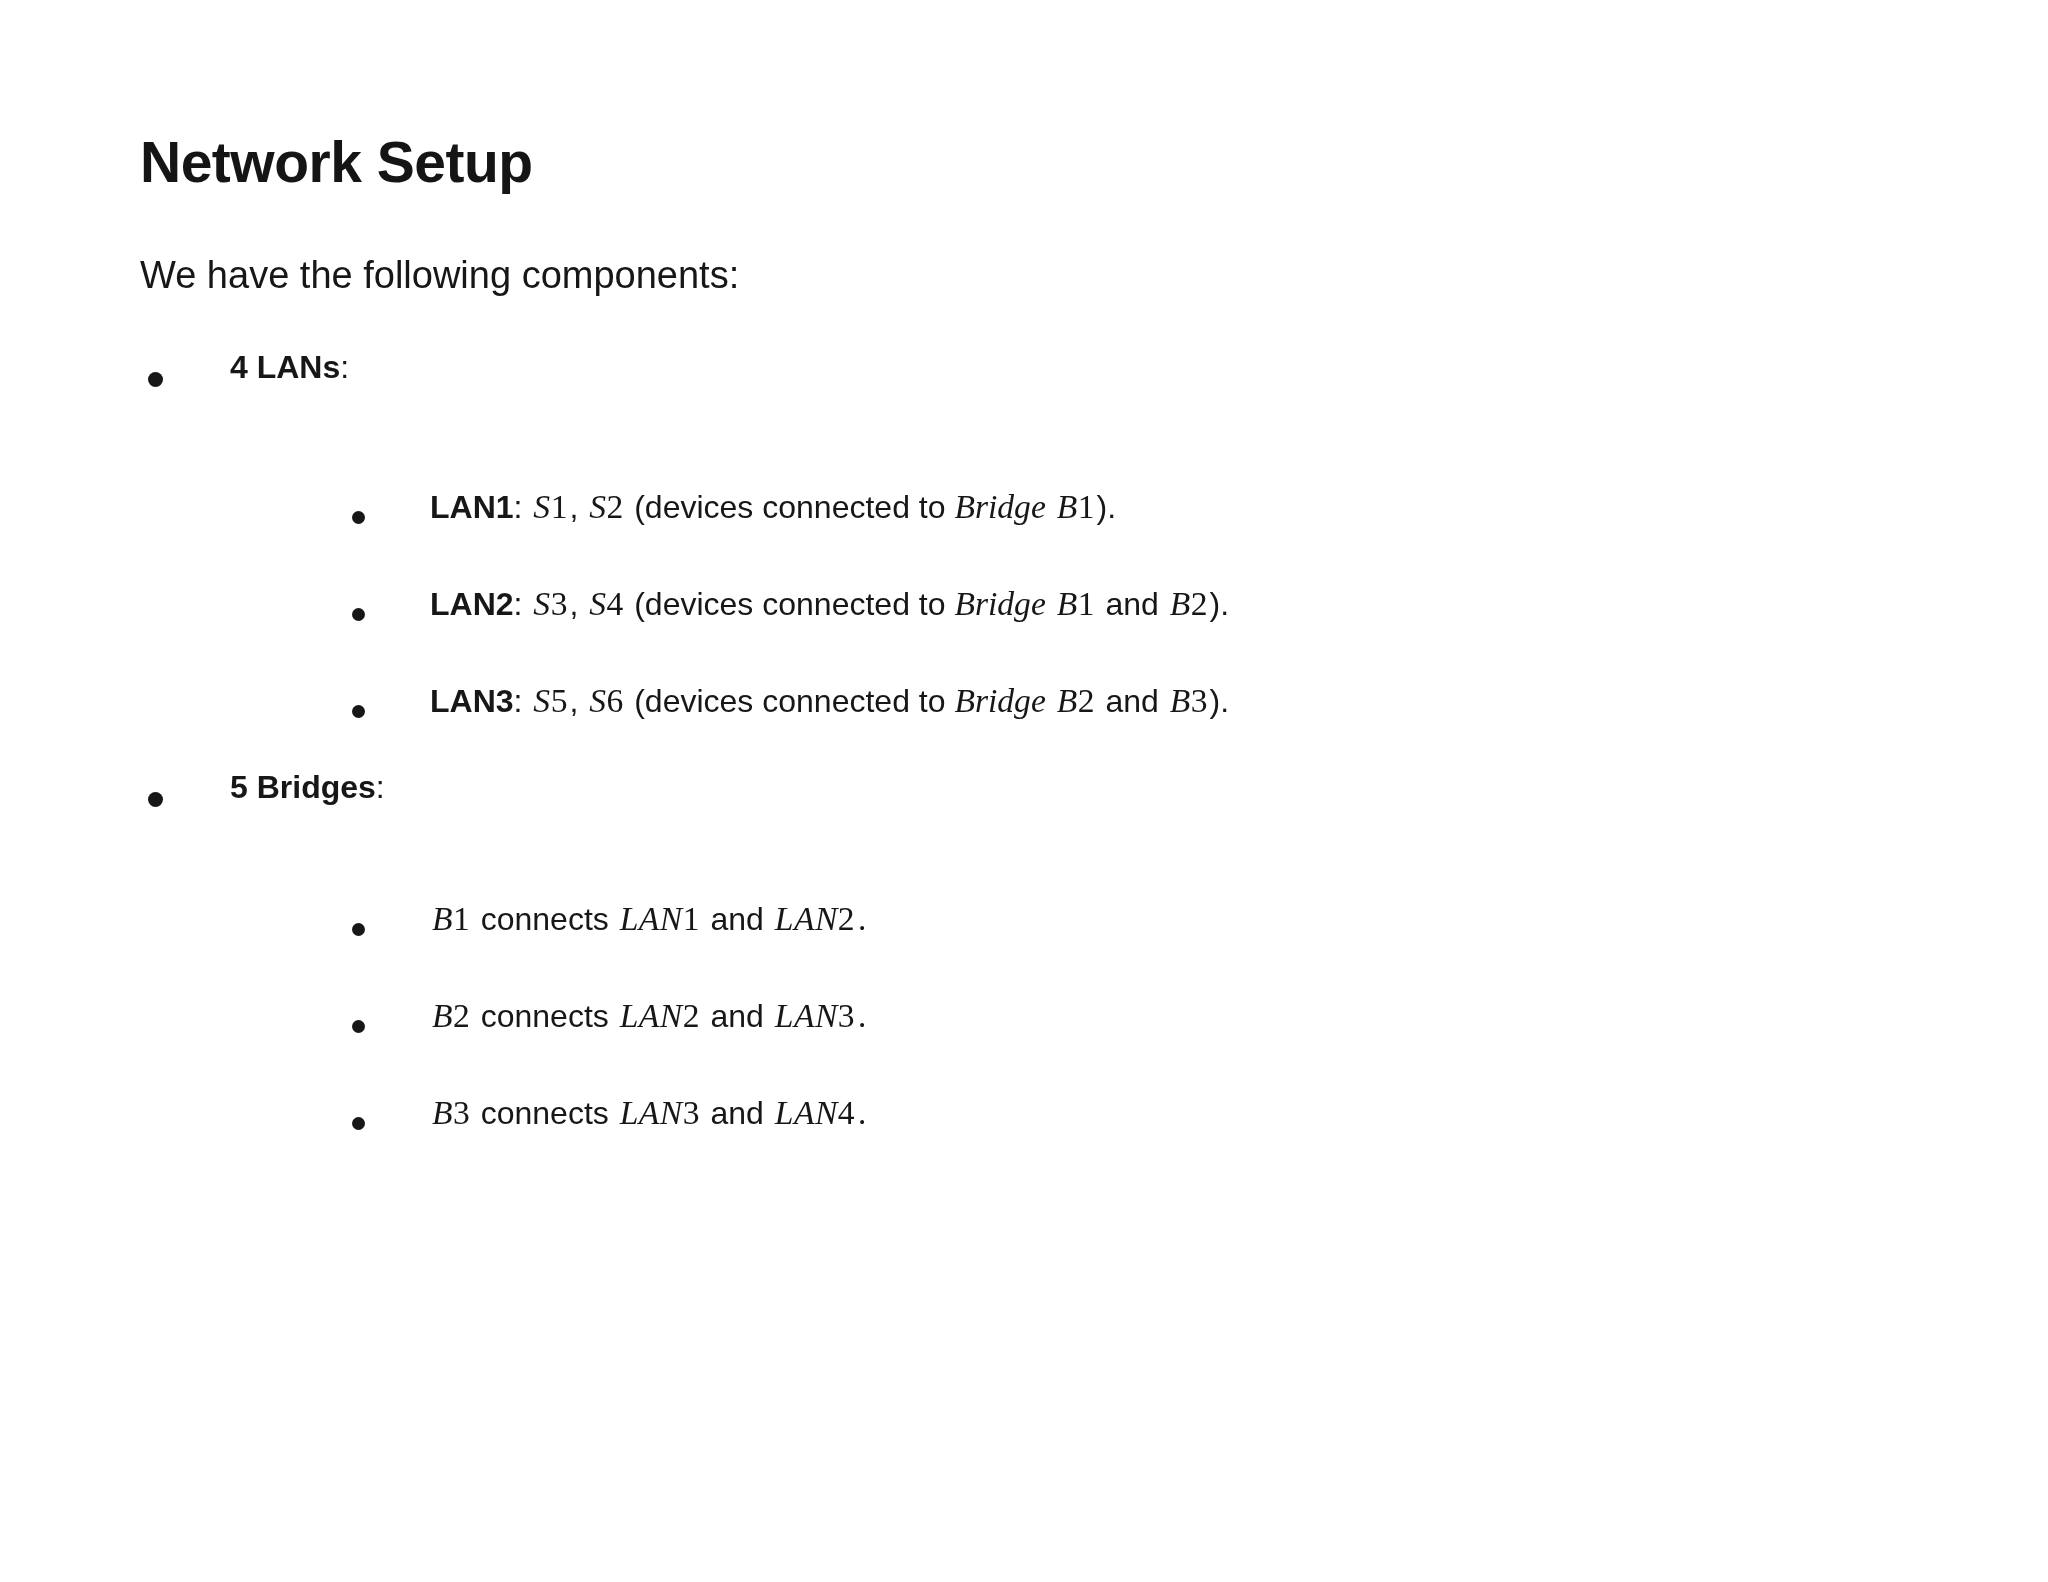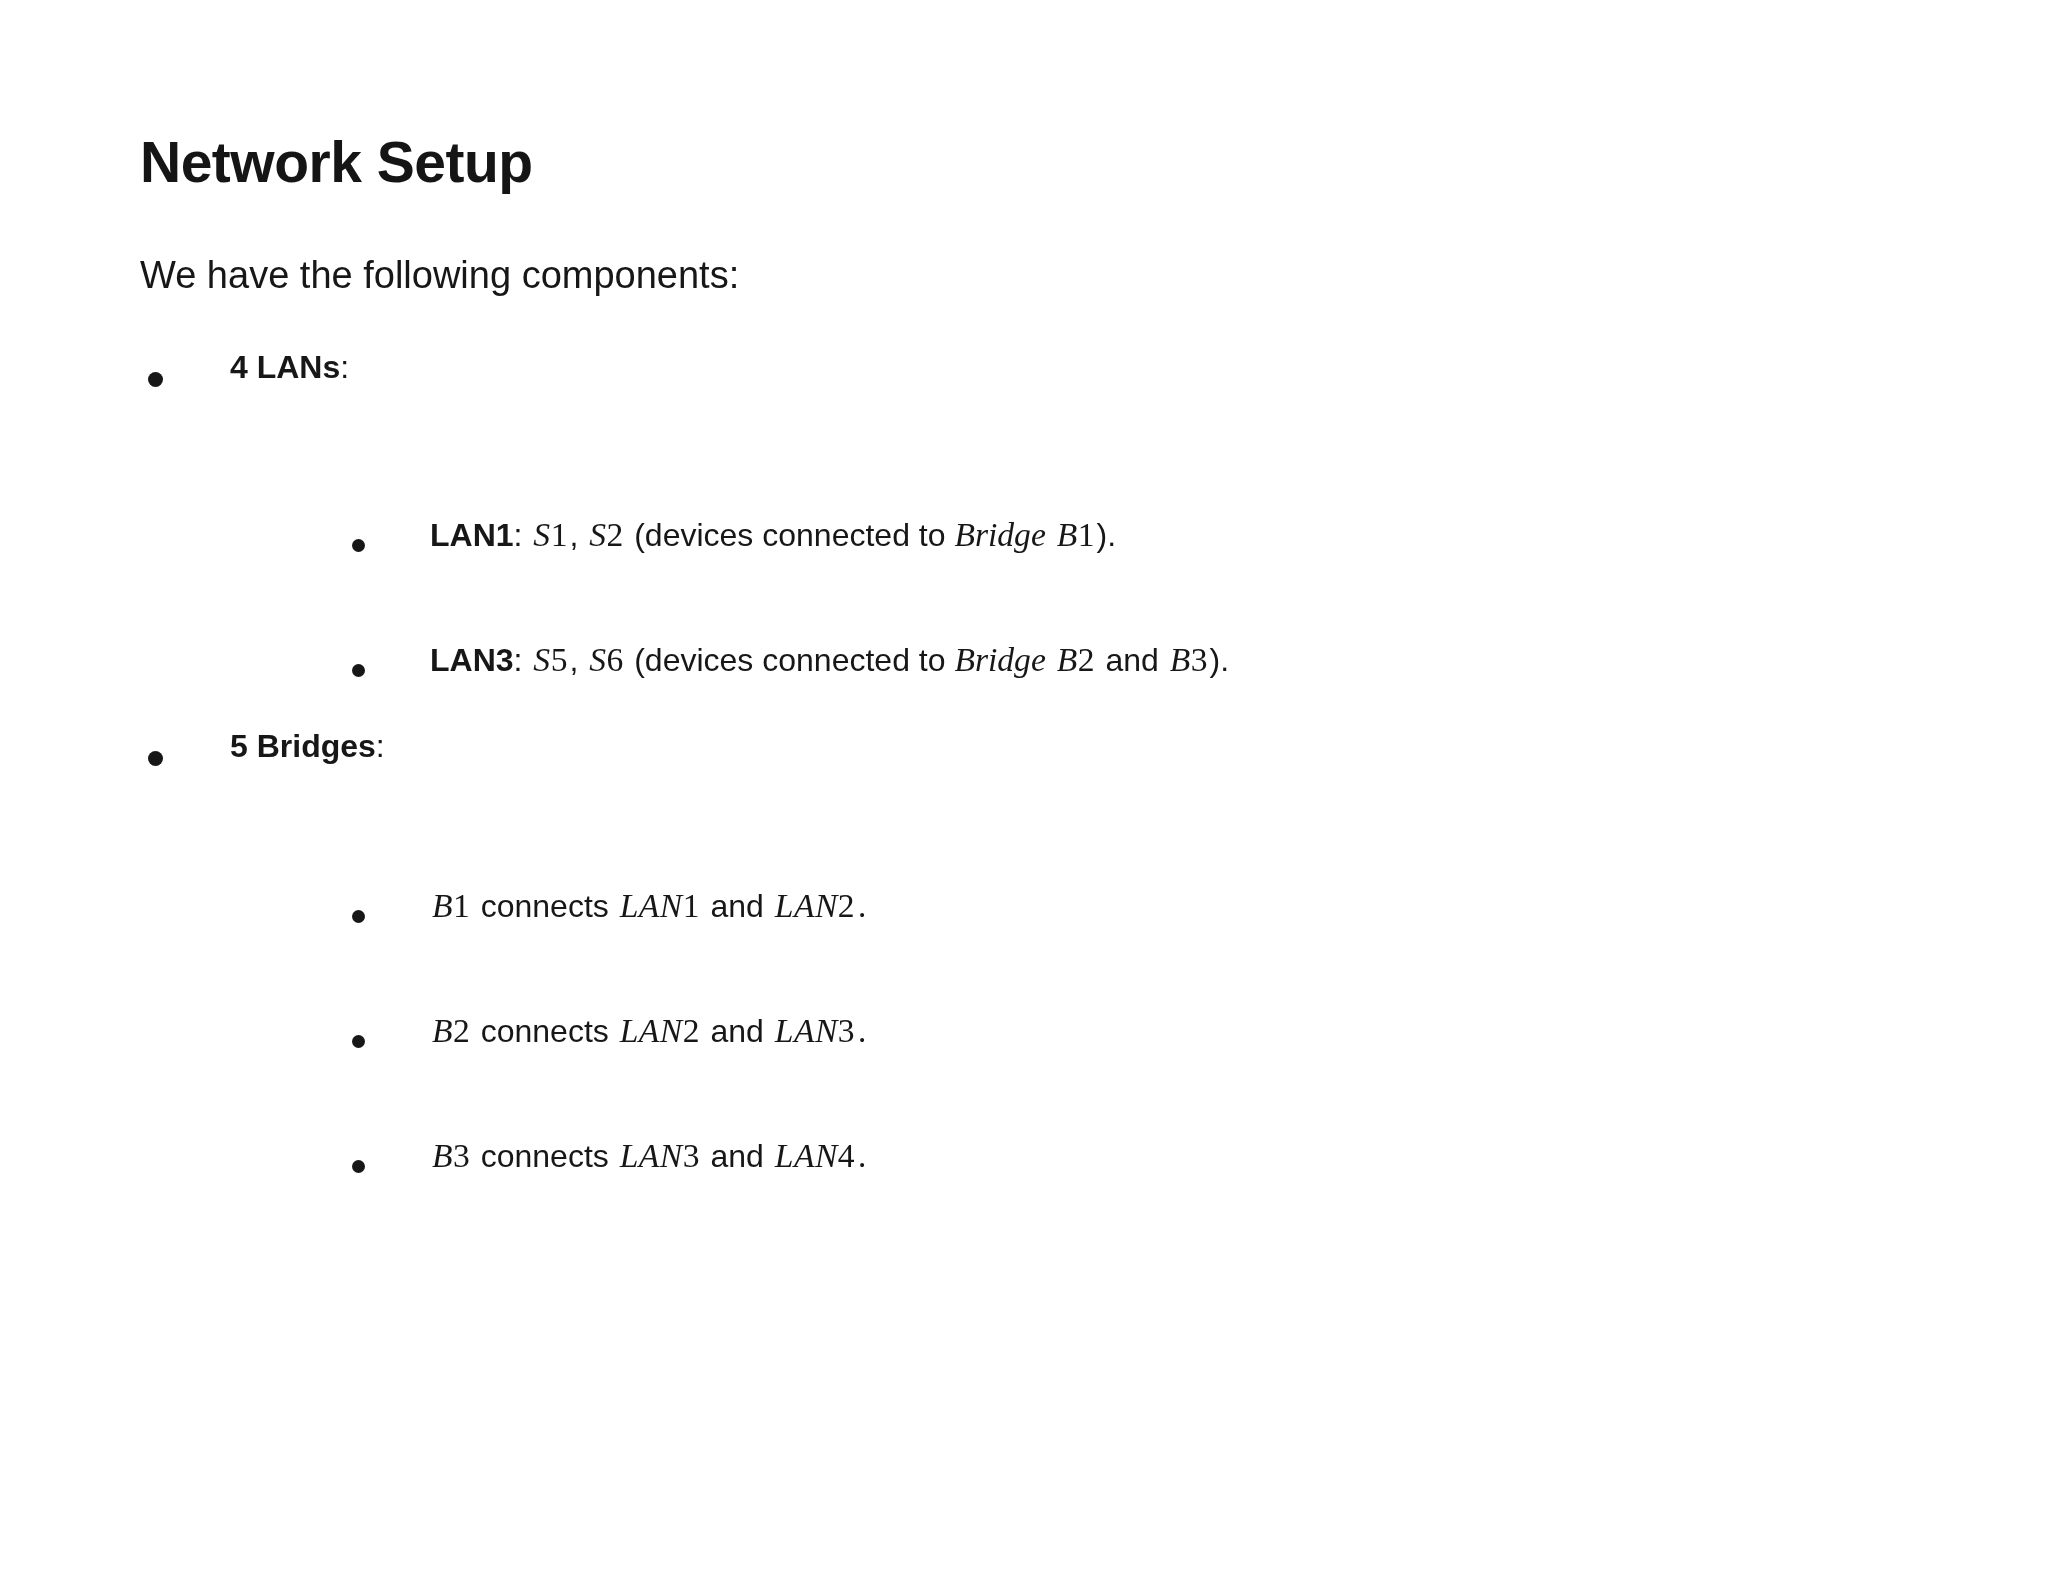--- a/index.html
+++ b/index.html
@@ -75,21 +75,21 @@
   }
 
   li.lvl1-item {
     padding-left: 90px;
     margin-top: 46px;
   }
   li.lvl1-item:first-child { margin-top: 0; }
 
   li.lvl2-item {
     padding-left: 90px;
-    margin-top: 84px;
+    margin-top: 56px;
   }
 
   ul.lvl2.lans   { padding-top: 44px; padding-left: 110px; }
   ul.lvl2.bridges{ padding-top: 36px; padding-left: 110px; }
 
   
   li.item::before {
     content: "";
     position: absolute;
     background: #171717;
@@ -154,20 +154,30 @@
 
           <li class="item lvl2-item">
             <span class="b">LAN1</span><span class="t">:</span>
             <span class="m">S<span class="num">1</span></span><span class="t">,</span>
             <span class="m">S<span class="num">2</span></span>
             <span class="t">(devices connected to</span>
             <span class="m-word">Bridge</span>
             <span class="m">B<span class="num">1</span></span><span class="t">).</span>
           </li>
 
+          <li class="item lvl2-item">
+            <span class="b">LAN2</span><span class="t">:</span>
+            <span class="m">S<span class="num">3</span></span><span class="t">,</span>
+            <span class="m">S<span class="num">4</span></span>
+            <span class="t">(devices connected to</span>
+            <span class="m-word">Bridge</span>
+            <span class="m">B<span class="num">1</span></span>
+            <span class="t">and</span>
+            <span class="m">B<span class="num">2</span></span><span class="t">).</span>
+          </li>
 
           <li class="item lvl2-item">
             <span class="b">LAN3</span><span class="t">:</span>
             <span class="m">S<span class="num">5</span></span><span class="t">,</span>
             <span class="m">S<span class="num">6</span></span>
             <span class="t">(devices connected to</span>
             <span class="m-word">Bridge</span>
             <span class="m">B<span class="num">2</span></span>
             <span class="t">and</span>
             <span class="m">B<span class="num">3</span></span><span class="t">).</span>

